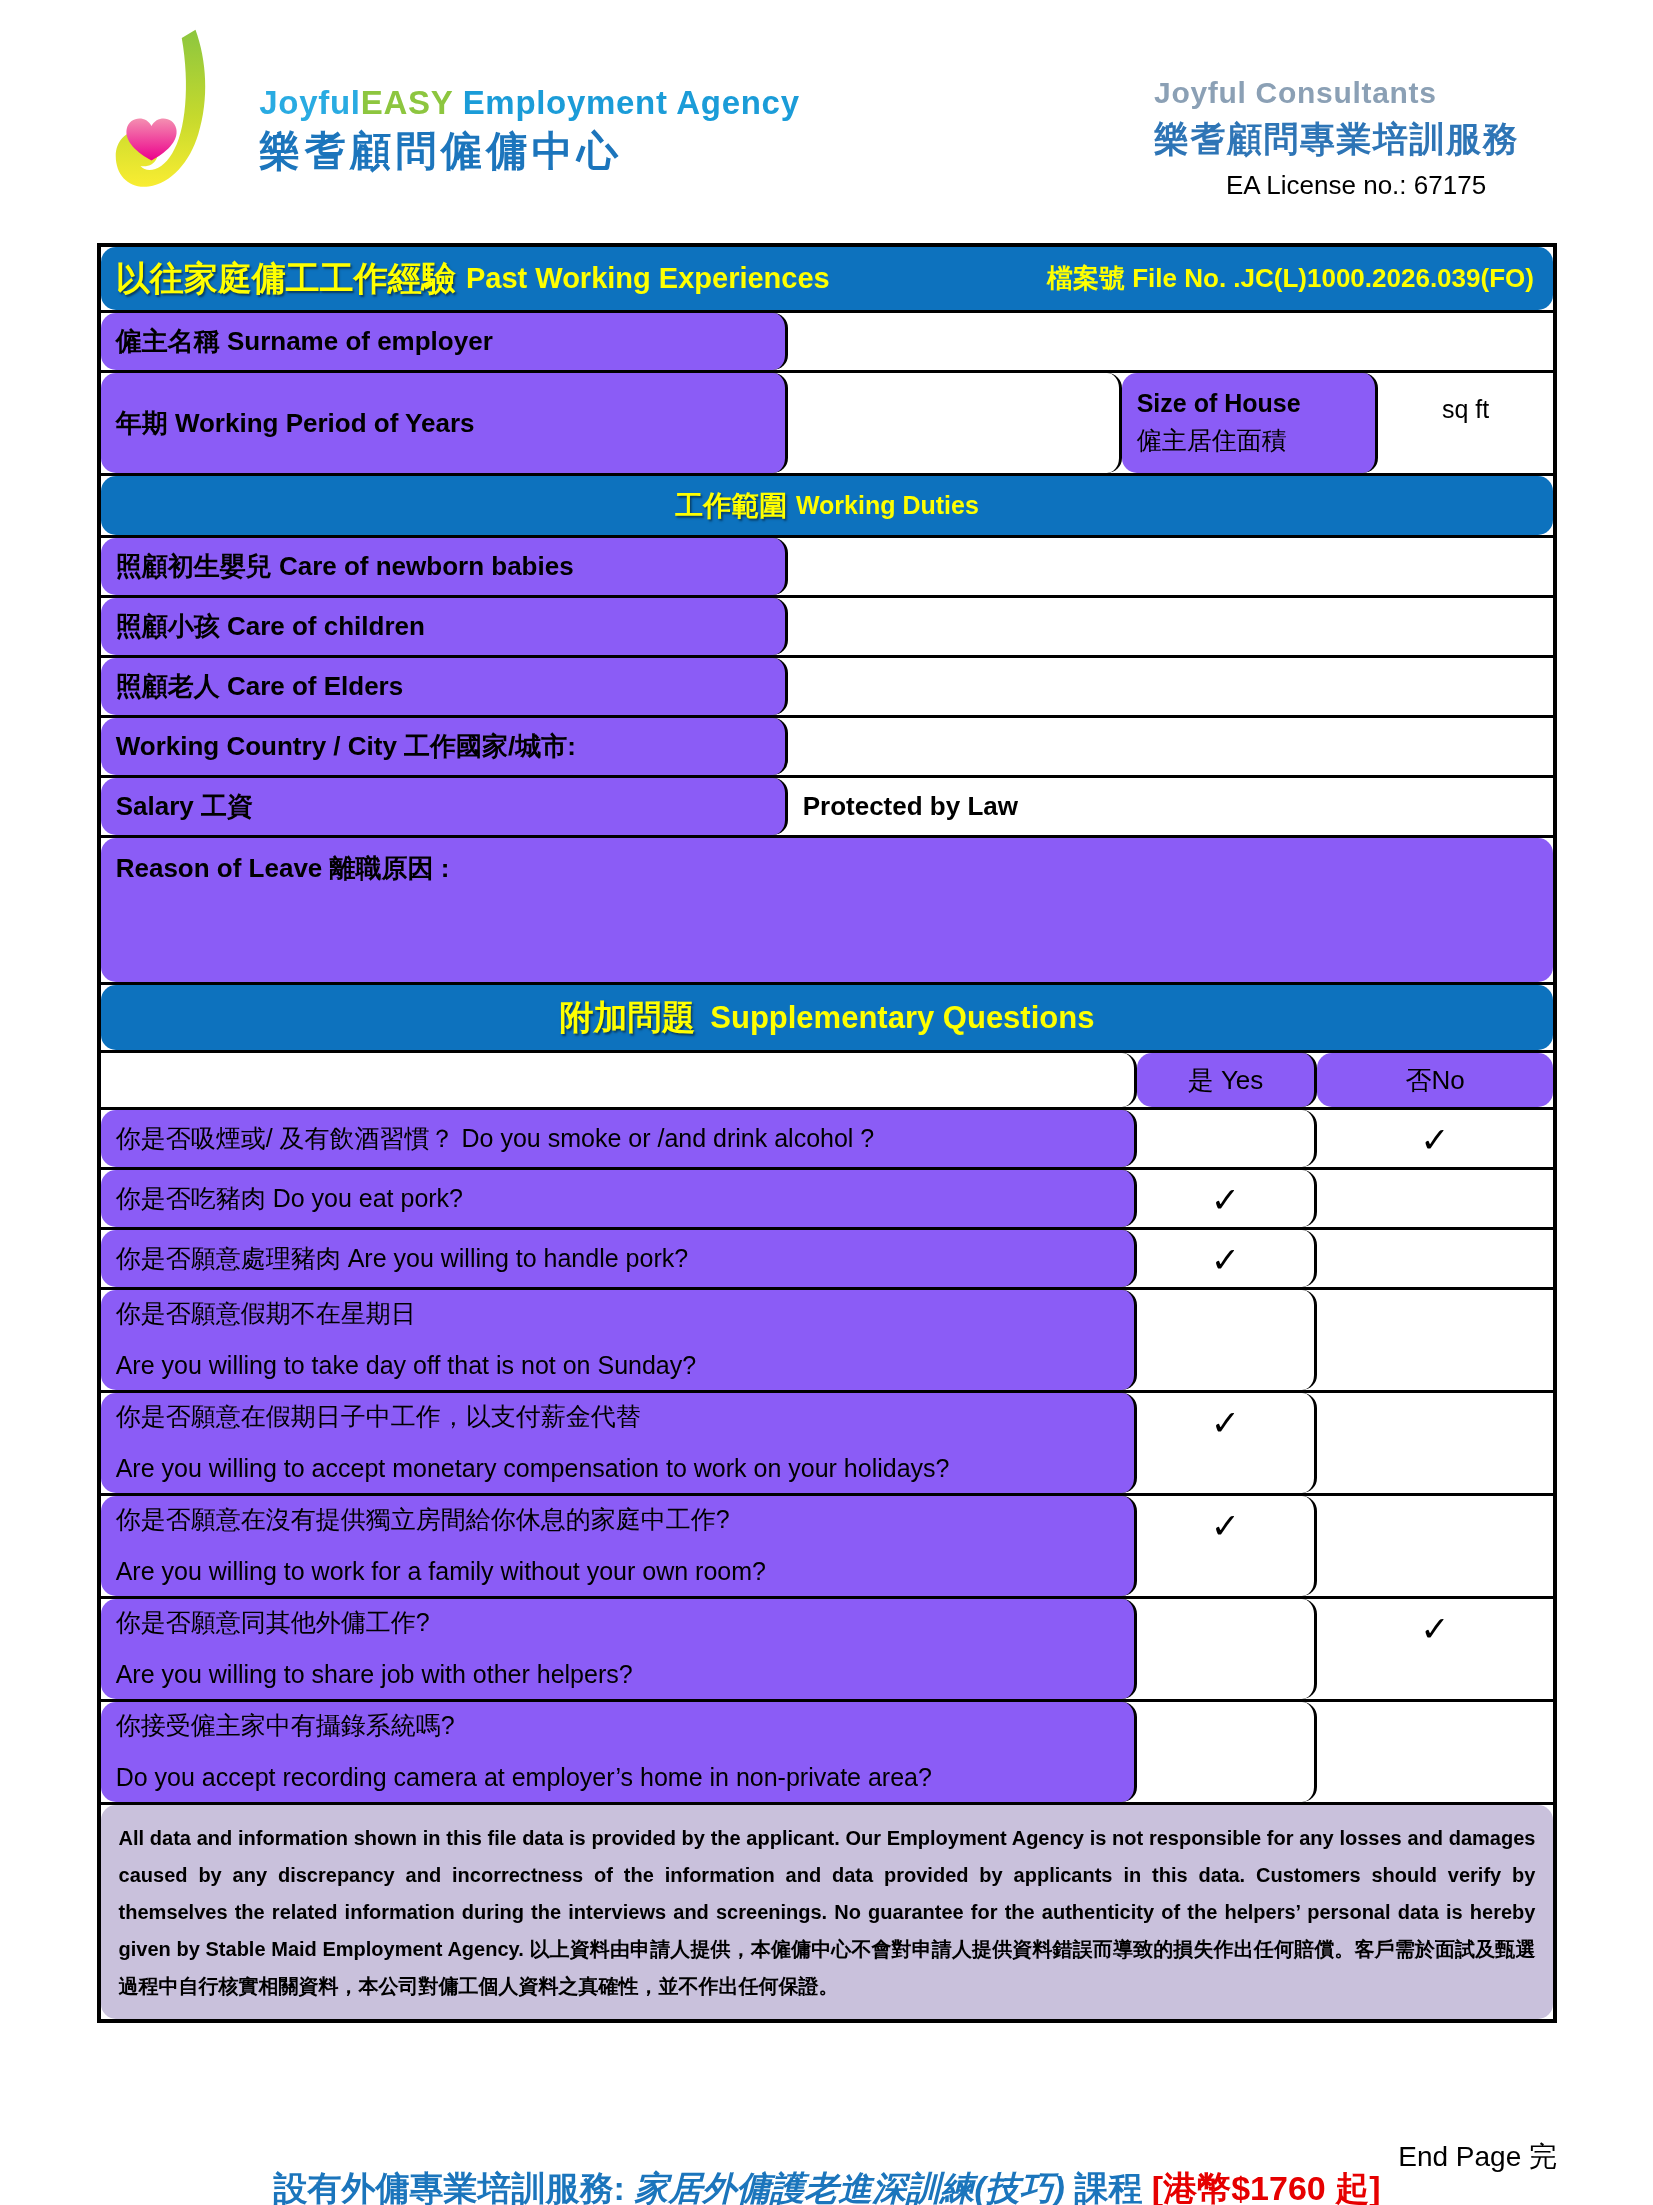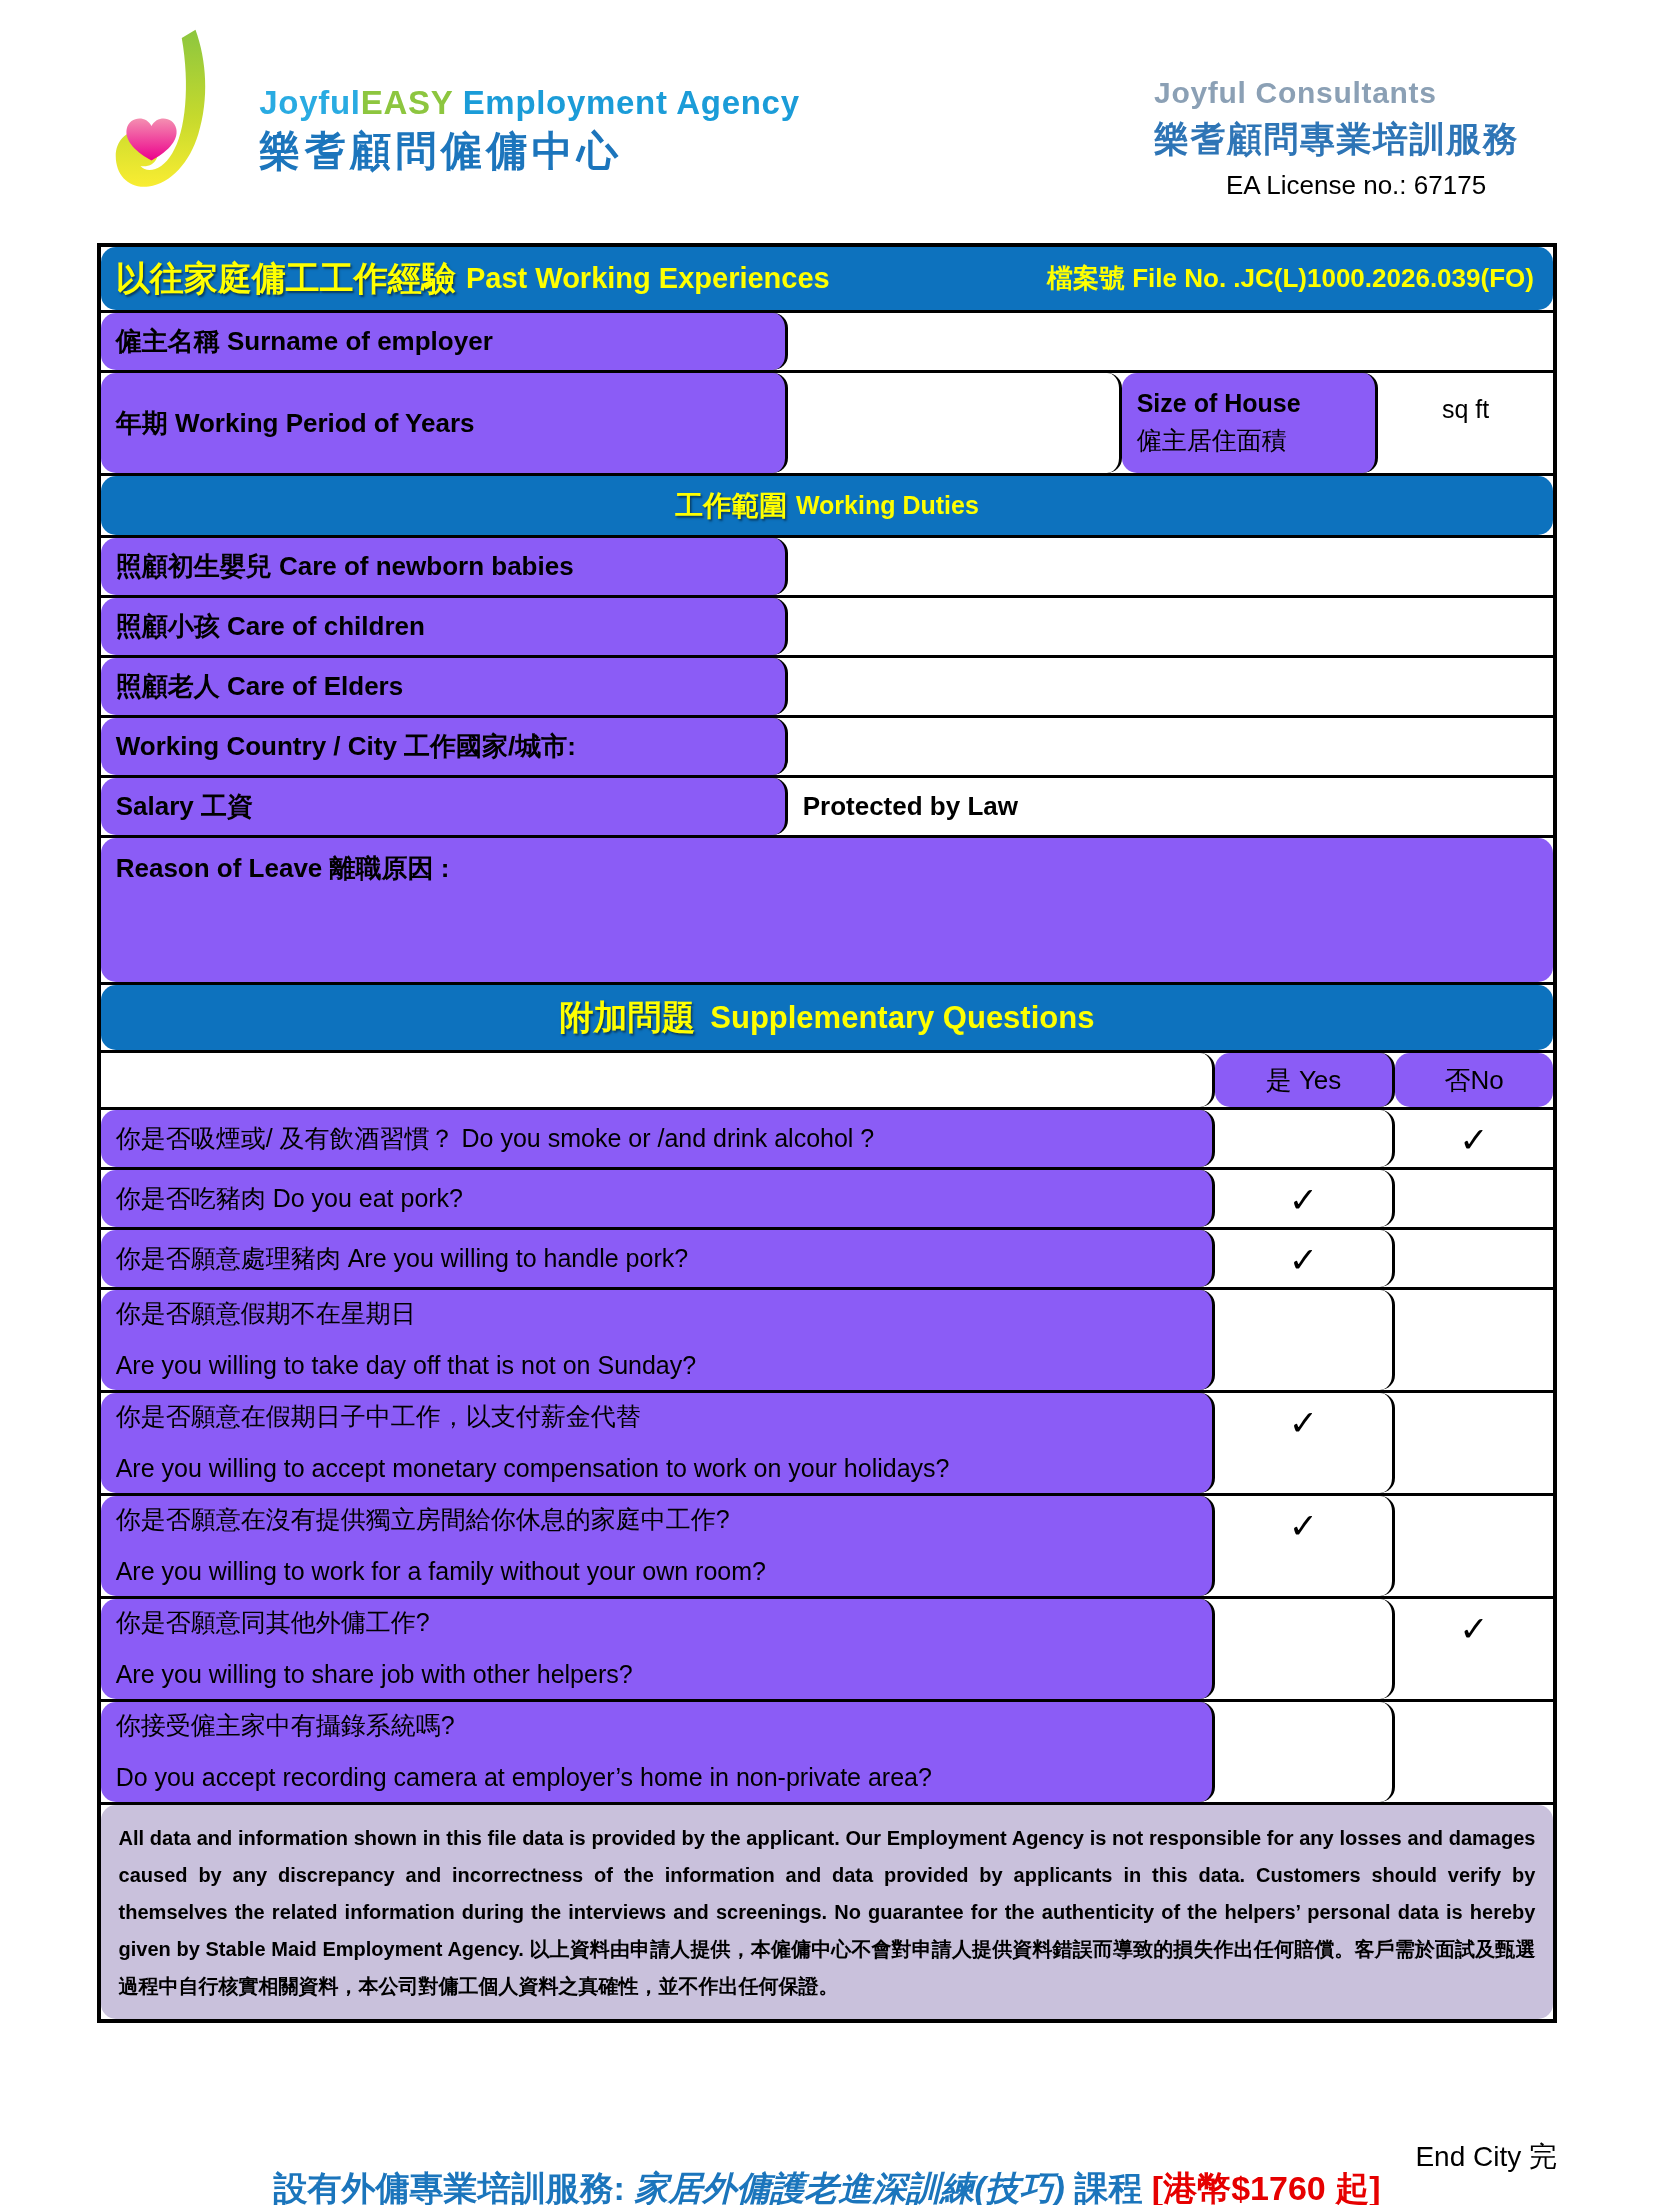--- a/index.html
+++ b/index.html
@@ -40,21 +40,21 @@
   .bar-sm .t-zh{font-size:28px;font-weight:700;text-shadow:1.5px 1.5px 2.2px rgba(0,0,0,.5);}
   .bar-sm .t-en{font-size:25px;font-weight:700;margin-left:8.8px;}
   .bar-supp .t-zh{font-size:34px;font-weight:700;text-shadow:1.5px 1.5px 2.2px rgba(0,0,0,.5);}
   .bar-supp .t-en{font-size:31px;font-weight:700;margin-left:14.7px;}
 
   
   .w-label{width:687px;flex:none;}
   .w-rest{flex:1;}
   .w-val{width:334px;flex:none;}
   .w-size{width:256px;flex:none;}
-  .w-q{width:1114px;flex:none;}
+  .w-q{width:1036px;flex:none;}
   .w-yes{width:180px;flex:none;}
 
   
   .r90{min-height:66px;}
   .r82{min-height:60px;}
   .r140{min-height:103px;}
   .r84{min-height:62px;}
   .r200{min-height:147px;}
   .r92{min-height:68px;}
   .r78{min-height:57px;}
@@ -317,19 +317,19 @@
     </div>
 
     <div class="row r268">
       <div class="cell dis w-rest dis-cell">
         <p class="dis-p"><span>All data and information shown in this file data is provided by the applicant. Our Employment Agency is not responsible for any losses and damages caused by any discrepancy and incorrectness of the information and data provided by applicants in this data. Customers should verify by themselves the related information during the interviews and screenings.  No guarantee for the authenticity of the helpers’ personal data is hereby given by Stable Maid Employment Agency.  </span><span>以上資料由申請人提供，本僱傭中心不會對申請人提供資料錯誤而導致的損失作出任何賠償。客戶需於面試及甄選過程中自行核實相關資料，本公司對傭工個人資料之真確性，並不作出任何保證。</span></p>
       </div>
     </div>
 
   </div>
 
-  <div class="end-page">End City 完</div>
+  <div class="end-page">End Page 完</div>
   <div class="training-line">
     <span>設有外傭專業培訓服務: </span><span class="it">家居外傭護老進深訓練(技巧)</span><span> 課程 </span><span class="red">[港幣$1760 起]</span>
   </div>
 
 </div>
 
 
 </body></html>

